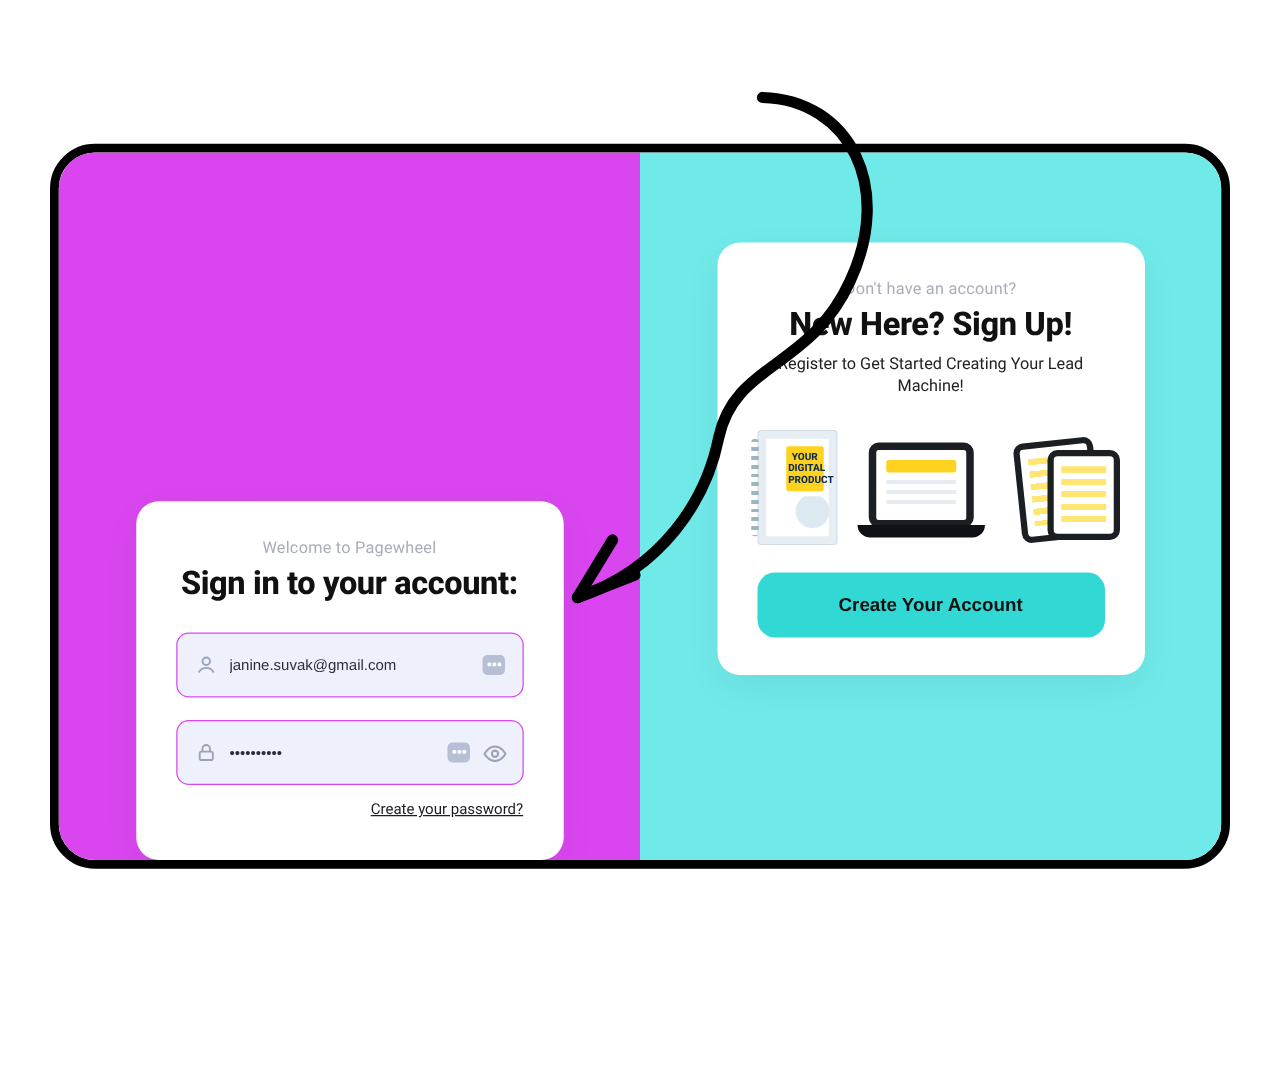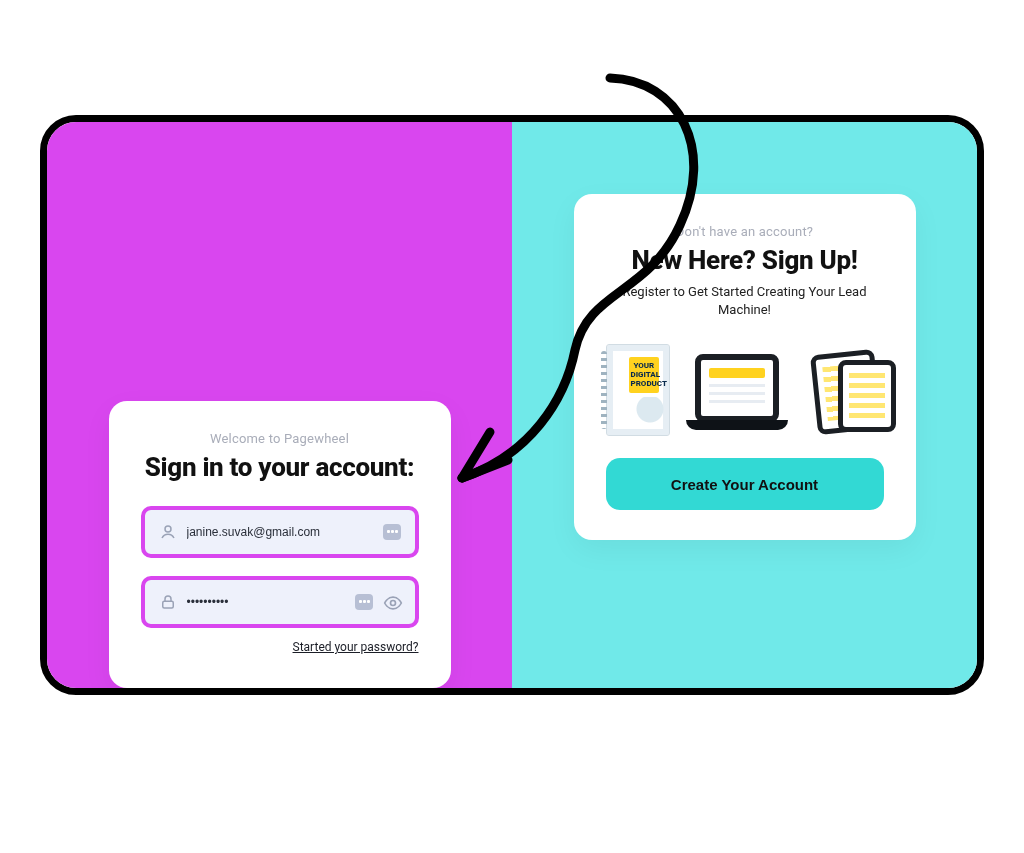--- a/index.html
+++ b/index.html
@@ -68,21 +68,21 @@
       margin-top: 8px;
       line-height: 1.35;
     }
 
     .form { margin-top: 24px; }
     .field {
       display: flex;
       align-items: center;
       gap: 10px;
       background: #eef1fb;
-      border: 4px solid #d946ef;
+      border: 1px solid #d946ef;
       border-radius: 10px;
       height: 52px;
       padding: 16px 14px;
       margin-bottom: 18px;
       color: #6b7280;
     }
     .field .icon { width: 18px; height: 18px; flex: 0 0 auto; color:#9aa2b6; }
     .field input {
       flex: 1;
       border: none;
@@ -230,21 +230,21 @@
             <input type="password" placeholder="Password*" value="••••••••••" style="">
             <span class="chip"></span>
             <span class="icon icon-eye" style="color:#9aa2b6;">
               <svg viewBox="0 0 24 24" width="20" height="20" fill="none" stroke="currentColor" stroke-width="2">
                 <path d="M2 12s3.5-7 10-7 10 7 10 7-3.5 7-10 7S2 12 2 12z"></path>
                   <circle cx="12" cy="12" r="3"></circle>
               </svg>
             </span>
           </div>
 
-          <a href="#" class="forgot">Started your password?</a>
+          <a href="#" class="forgot">Create your password?</a>
 
         </div>
       </div>
     </div>
 
     <div class="panel panel-right">
       <div class="card">
         <div class="eyebrow">Don't have an account?</div>
         <div class="title">New Here? Sign Up!</div>
         <div class="subcopy">Register to Get Started Creating Your Lead Machine!</div>

